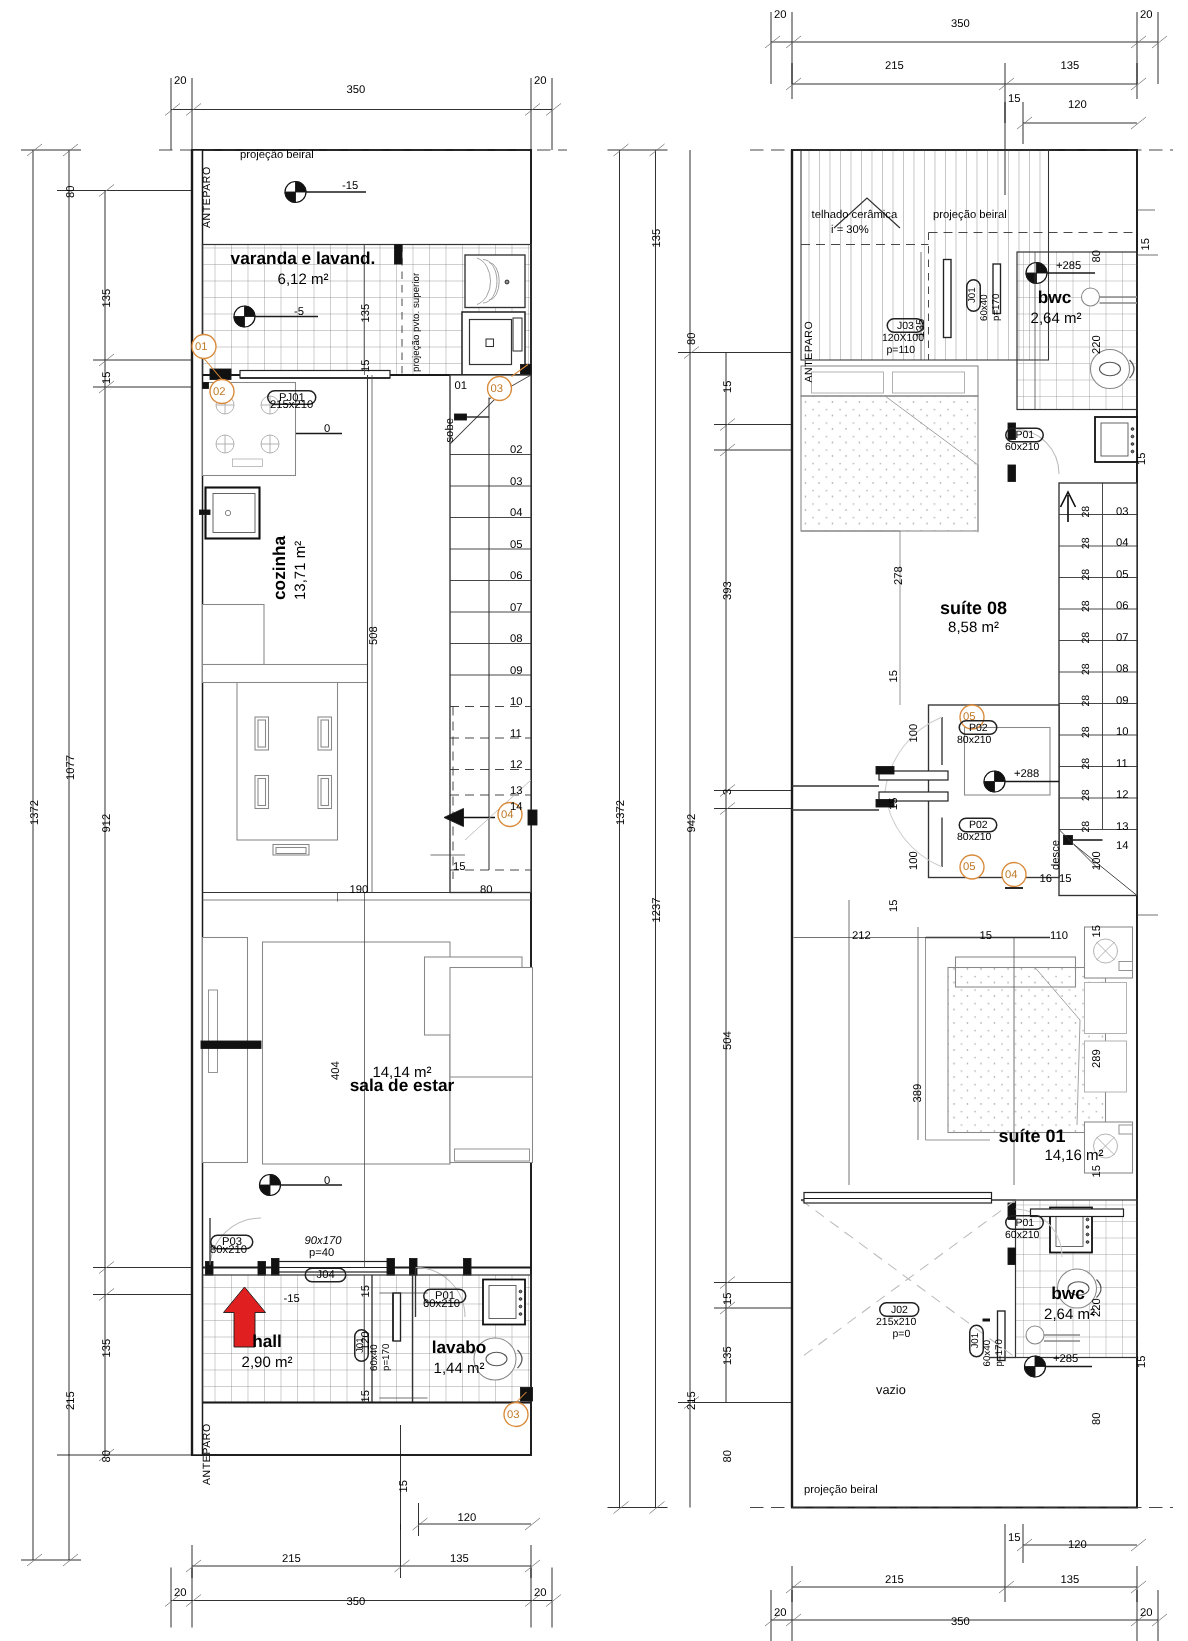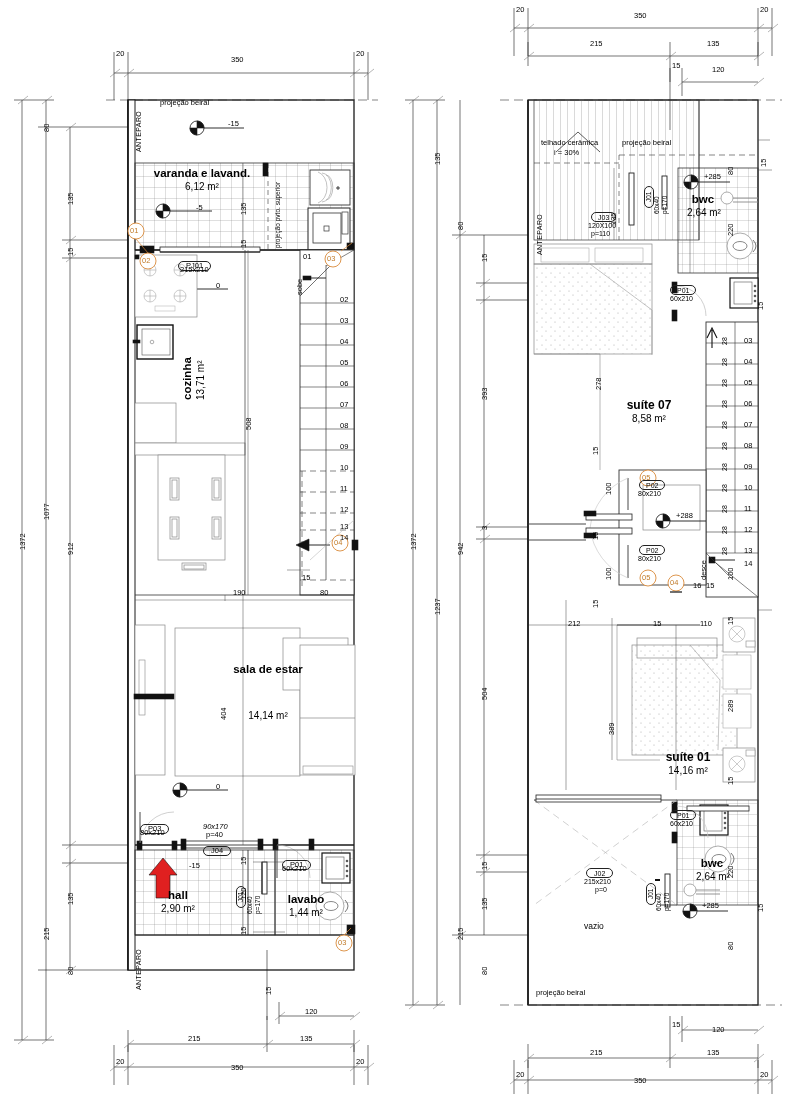--- a/index.html
+++ b/index.html
@@ -521,21 +521,21 @@
 <div class="lbl dim" style="left:216px;top:282px;">0</div>
 <div class="lbl dim" style="left:216px;top:783px;">0</div>
 <div class="lbl dim" style="left:189px;top:862px;">-15</div>
 
 <div class="lbl room" style="left:138px;top:168px;font-size:11.5px;width:128px;">varanda e lavand.</div>
 <div class="lbl room" style="left:138px;top:182px;font-size:10px;width:128px;font-weight:normal;">6,12 m²</div>
 
 <div class="lbl room rot90" style="left:182px;top:400px;font-size:11.5px;">cozinha</div>
 <div class="lbl room rot90" style="left:196px;top:400px;font-size:10px;font-weight:normal;">13,71 m²</div>
 
-<div class="lbl room" style="left:228px;top:664px;font-size:11.5px;width:80px;">sala de estar</div>
+<div class="lbl room" style="left:228px;top:719px;font-size:11.5px;width:80px;">sala de estar</div>
 <div class="lbl room" style="left:228px;top:711px;font-size:10px;width:80px;font-weight:normal;">14,14 m²</div>
 
 <div class="lbl room" style="left:152px;top:890px;font-size:11.5px;width:52px;">hall</div>
 <div class="lbl room" style="left:145px;top:904px;font-size:10px;width:66px;font-weight:normal;">2,90 m²</div>
 
 <div class="lbl room" style="left:275px;top:894px;font-size:11.5px;width:62px;">lavabo</div>
 <div class="lbl room" style="left:273px;top:908px;font-size:10px;width:66px;font-weight:normal;">1,44 m²</div>
 
 <div class="lbl" style="left:178px;top:255px;">
   <span style="display:inline-block;border:0.8px solid #222;border-radius:8px;padding:0.5px 7px;font-size:7.5px;">PJ01</span>
@@ -636,25 +636,25 @@
 <div class="lbl rot90 tiny" style="left:700px;top:580px;font-size:7.5px;">desce</div>
 <div class="lbl tiny" style="left:584px;top:922px;font-size:8.5px;">vazio</div>
 
 <div class="lbl dim" style="left:704px;top:173px;">+285</div>
 <div class="lbl dim" style="left:676px;top:512px;">+288</div>
 <div class="lbl dim" style="left:702px;top:902px;">+285</div>
 
 <div class="lbl room" style="left:678px;top:194px;font-size:11.5px;width:50px;">bwc</div>
 <div class="lbl room" style="left:673px;top:208px;font-size:10px;width:62px;font-weight:normal;">2,64 m²</div>
 
-<div class="lbl room" style="left:609px;top:399px;font-size:12px;width:80px;">suíte 07</div>
+<div class="lbl room" style="left:609px;top:399px;font-size:12px;width:80px;">suíte 08</div>
 <div class="lbl room" style="left:609px;top:414px;font-size:10px;width:80px;font-weight:normal;">8,58 m²</div>
 
 <div class="lbl room" style="left:648px;top:751px;font-size:12px;width:80px;">suíte 01</div>
-<div class="lbl room" style="left:648px;top:766px;font-size:10px;width:80px;font-weight:normal;">14,16 m²</div>
+<div class="lbl room" style="left:676px;top:766px;font-size:10px;width:80px;font-weight:normal;">14,16 m²</div>
 
 <div class="lbl room" style="left:687px;top:858px;font-size:11.5px;width:50px;">bwc</div>
 <div class="lbl room" style="left:682px;top:872px;font-size:10px;width:62px;font-weight:normal;">2,64 m²</div>
 
 <div class="lbl tiny" style="left:591px;top:212px;font-size:7px;">
   <span style="display:inline-block;border:0.8px solid #222;border-radius:8px;padding:0.5px 6px;">J03</span>
 </div>
 <div class="lbl tiny" style="left:588px;top:222px;font-size:7px;">120X100</div>
 <div class="lbl tiny" style="left:591px;top:230px;font-size:7px;">p=110</div>
 

